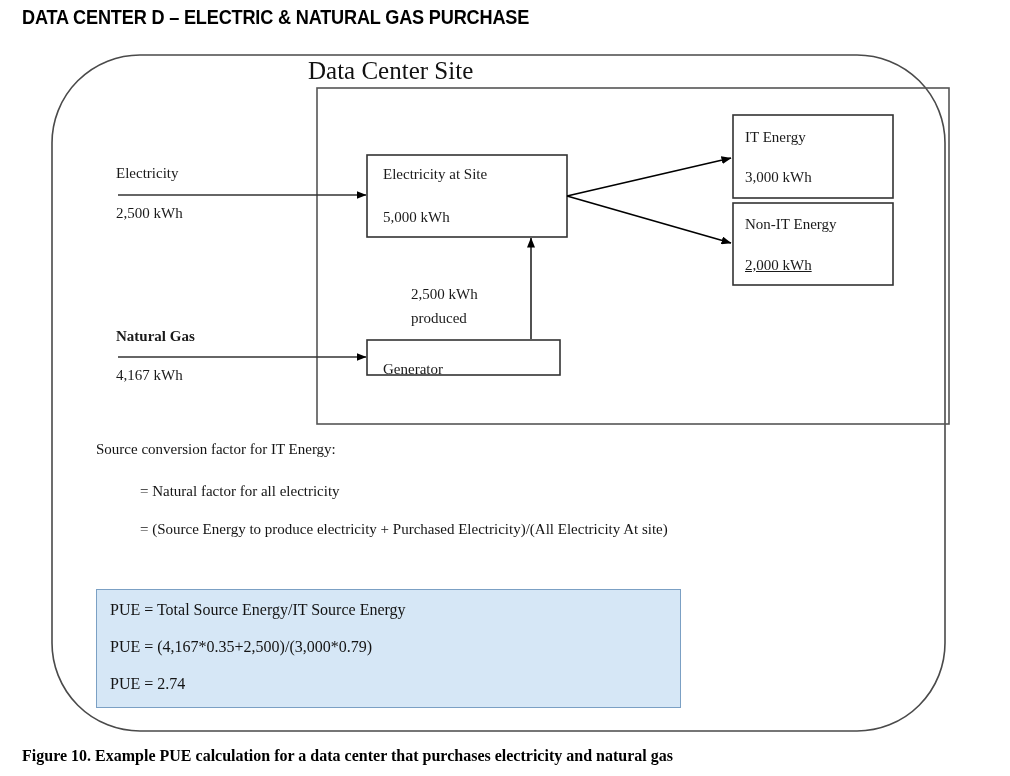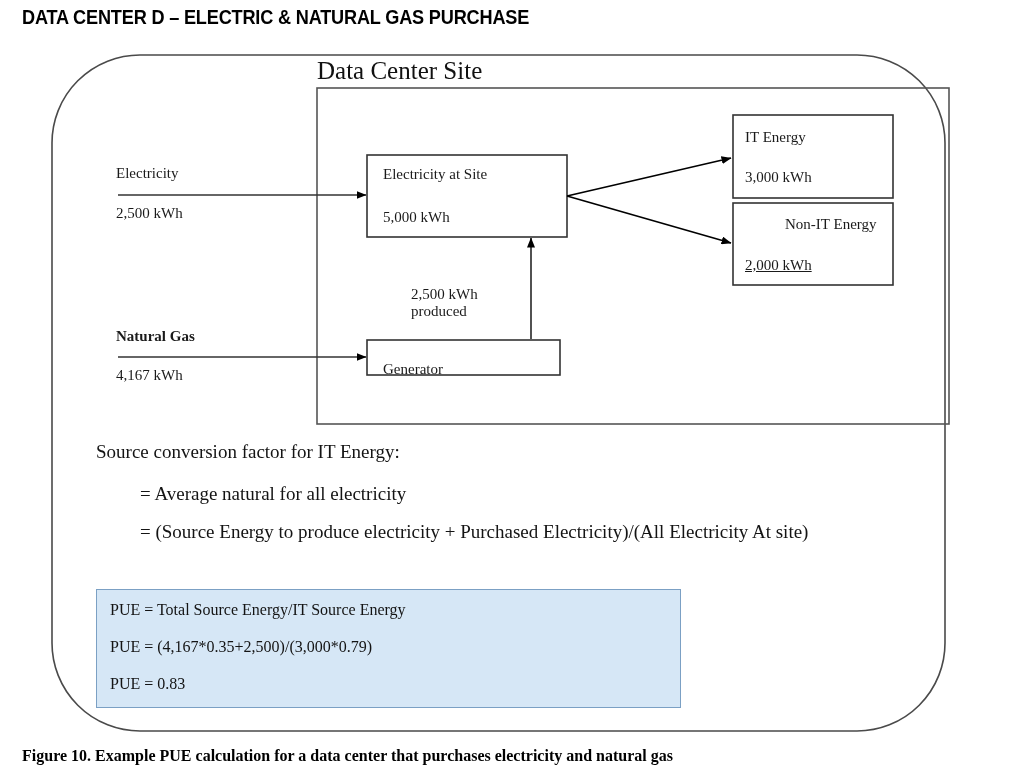--- a/index.html
+++ b/index.html
@@ -64,33 +64,33 @@
     position: absolute;
     font-family: "Liberation Serif", serif;
     font-size: 15px;
     line-height: 26px;
     white-space: nowrap;
     color: #1a1a1a;
   }
 
   .site-title {
     position: absolute;
-    left: 317px;
+    left: 308px;
     top: 57px;
     font-family: "Liberation Serif", serif;
     font-size: 25px;
     white-space: nowrap;
     color: #111;
   }
 
   
   .formula {
     position: absolute;
     font-family: "Liberation Serif", serif;
-    font-size: 19px;
+    font-size: 15px;
     white-space: nowrap;
     color: #141414;
   }
 
   
   .pue-box {
     position: absolute;
     left: 96px;
     top: 589px;
     width: 585px;
@@ -154,30 +154,30 @@
   <div class="lbl" style="left:116px; top:362px;">4,167 kWh</div>
 
   <div class="lbl" style="left:383px; top:161px;">Electricity at Site</div>
   <div class="lbl" style="left:383px; top:204px;">5,000 kWh</div>
 
   <div class="lbl" style="left:383px; top:344px;margin-top:12px;">Generator</div>
 
   <div class="lbl" style="left:745px; top:124px;">IT Energy</div>
   <div class="lbl" style="left:745px; top:164px;">3,000 kWh</div>
 
-  <div class="lbl" style="left:745px; top:211px;margin-left:40px;">Non-IT Energy</div>
+  <div class="lbl" style="left:745px; top:211px;">Non-IT Energy</div>
   <div class="lbl" style="left:745px; top:252px;text-decoration:underline;">2,000 kWh</div>
 
   <div class="lbl" style="left:411px; top:281px;">2,500 kWh</div>
-  <div class="lbl" style="left:411px; top:298px;">produced</div>
+  <div class="lbl" style="left:411px; top:305px;">produced</div>
 
   <div class="formula" style="left:96px; top:441px;">Source conversion factor for IT Energy:</div>
-  <div class="formula" style="left:140px; top:483px;">= Average natural for all electricity</div>
+  <div class="formula" style="left:140px; top:483px;">= Natural factor for all electricity</div>
   <div class="formula" style="left:140px; top:521px;">= (Source Energy to produce electricity + Purchased Electricity)/(All Electricity At site)</div>
 
   <div class="pue-box"></div>
   <div class="pue-line" style="top:601px;">PUE = Total Source Energy/IT Source Energy</div>
   <div class="pue-line" style="top:638px;">PUE = (4,167*0.35+2,500)/(3,000*0.79)</div>
-  <div class="pue-line" style="top:675px;">PUE = 0.83</div>
+  <div class="pue-line" style="top:675px;">PUE = 2.74</div>
 
   <div class="fig-caption">Figure 10. Example PUE calculation for a data center that purchases electricity and natural gas</div>
 
 </div>
 
 </body></html>

